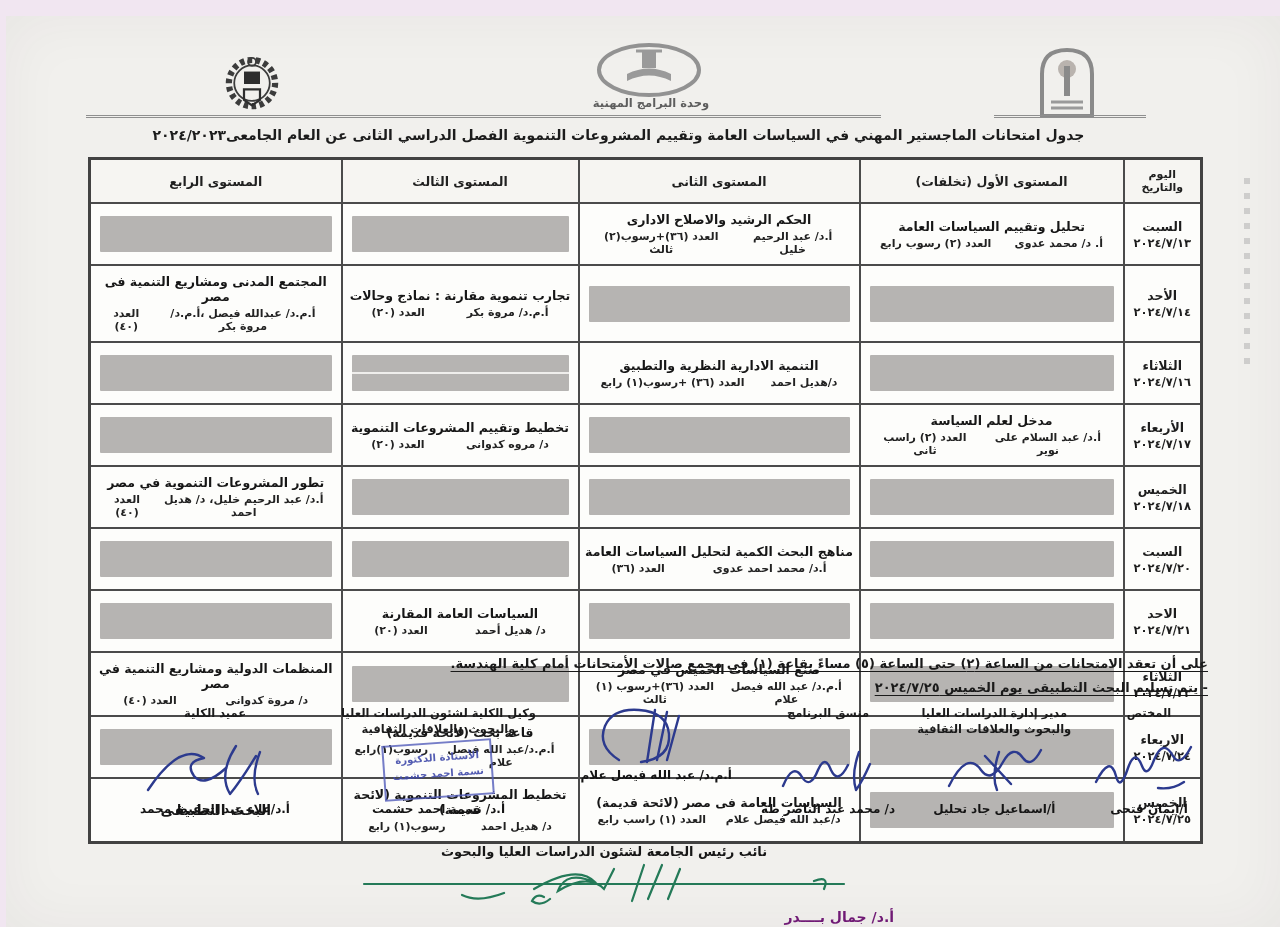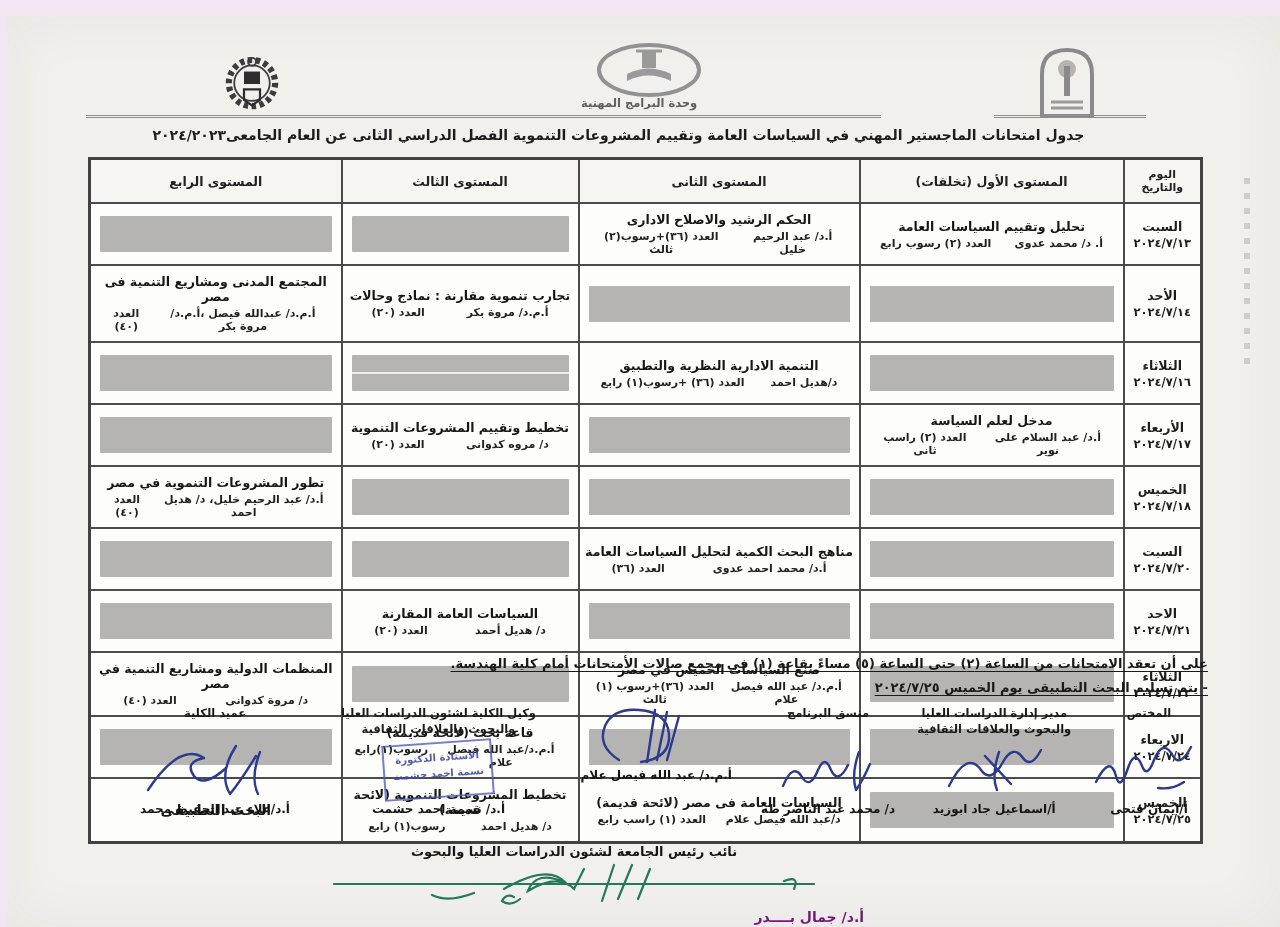--- a/index.html
+++ b/index.html
@@ -12,21 +12,21 @@
   .paper {
     position:absolute; left:6px; top:16px; right:0; bottom:0;
     background:#f1f0ed; direction:rtl;
     box-shadow: inset 0 0 60px rgba(60,40,60,.05);
   }
   
   .logo { position:absolute; }
   .logo-gear { left:209px; top:36px; width:74px; height:64px; }
   .logo-center { left:588px; top:24px; width:110px; height:60px; text-align:center; }
   .logo-arch { left:1029px; top:28px; width:64px; height:76px; }
-  .unit-label { position:absolute; left:575px; top:80px; width:140px; text-align:left;
+  .unit-label { position:absolute; left:575px; top:80px; width:140px; text-align:center;
     font-size:11.5px; color:#5e5e5e; font-weight:700; }
   .dash { position:absolute; border-top:3px double #8f8f8f; height:0; }
   .dash1 { left:80px; top:99px; width:795px; }
   .dash2 { left:988px; top:99px; width:152px; }
   
   .doc-title { position:absolute; left:95px; top:111px; width:1035px; text-align:center;
     font-size:14px; font-weight:700; color:#1c1c1c; }
   
   table.sched { position:absolute; left:82px; top:141px; border-collapse:collapse;
     table-layout:fixed; width:1112px; background:#fdfdfb; direction:rtl; }
@@ -55,21 +55,21 @@
   .sigblock { text-align:center; padding:0 4px; }
   .sb0{width:11%} .sb1{width:16%} .sb2{width:13%} .sb3{width:17%} .sb4{width:21%} .sb5{width:18%}
   .sig-title { font-size:11.5px; font-weight:700; color:#1b1b1b; min-height:34px; line-height:1.35; }
   .sig-draw { height:60px; position:relative; }
   .sig-draw svg { position:absolute; inset:0; margin:auto; }
   .sig-name { font-size:12px; font-weight:700; color:#141414; margin-top:2px; }
   .stamp { position:absolute; left:50%; top:2px; transform:translateX(-50%) rotate(-4deg);
     width:110px; height:56px; border:2.5px solid rgba(82,92,186,.8); padding-top:6px;
     color:rgba(64,74,170,.9); font-size:10px; font-weight:700; line-height:1.6; }
   
-  .approval { position:absolute; left:278px; top:828px; width:580px; text-align:center; direction:rtl; }
+  .approval { position:absolute; left:308px; top:828px; width:580px; text-align:center; direction:rtl; }
   .approval .ap-title { font-size:13px; font-weight:700; color:#171717; }
   .approval .ap-name { font-size:14px; font-weight:700; color:#701a75; margin-top:-2px;text-align:right; }
   .artifact { position:absolute; right:30px; top:162px; width:6px; height:190px; opacity:.5;
     background:repeating-linear-gradient(to bottom, rgba(90,90,95,.45) 0 6px, transparent 6px 15px); }
   svg .ink { stroke:#2c3a8e; fill:none; stroke-width:2.4; stroke-linecap:round; stroke-linejoin:round; }
   svg .inkg { stroke:#247a58; fill:none; stroke-width:2.2; stroke-linecap:round; }
 </style>
 </head>
 <body>
 
@@ -389,21 +389,21 @@
     </div>
 
     <div class="sigblock sb1">
       <div class="sig-title">مدير إدارة الدراسات العليا والبحوث والعلاقات الثقافية</div>
       <div class="sig-draw">
         <svg width="110" height="56" viewBox="0 0 110 56">
             <path class="ink" d="M10 44 q18 -36 32 -16 q10 14 22 -8 q10 -18 20 -4 q8 11 18 -8"></path>
             <path class="ink" d="M46 14 l26 28 M60 10 q-8 24 -2 38"></path>
           </svg>
       </div>
-      <div class="sig-name">أ/اسماعيل جاد ابوزيد</div>
+      <div class="sig-name">أ/اسماعيل جاد تحليل</div>
     </div>
 
     <div class="sigblock sb2">
       <div class="sig-title">منسق البرنامج</div>
       <div class="sig-draw">
         <svg width="110" height="56" viewBox="0 0 110 56">
             <path class="ink" d="M10 44 q10 -24 19 -9 q8 13 16 -7 q7 -16 13 0 q7 15 17 -5"></path>
             <path class="ink" d="M86 10 q-8 22 -3 38 q6 -8 14 -26"></path>
           </svg>
       </div>

